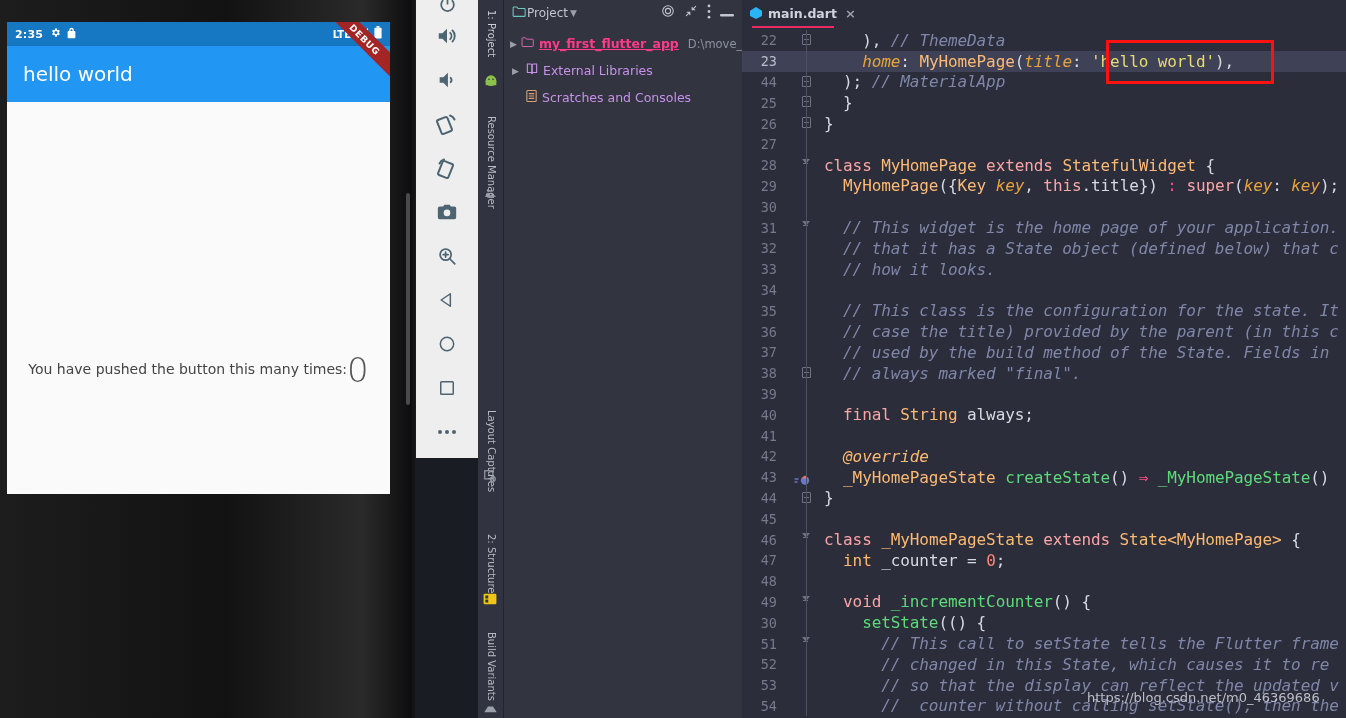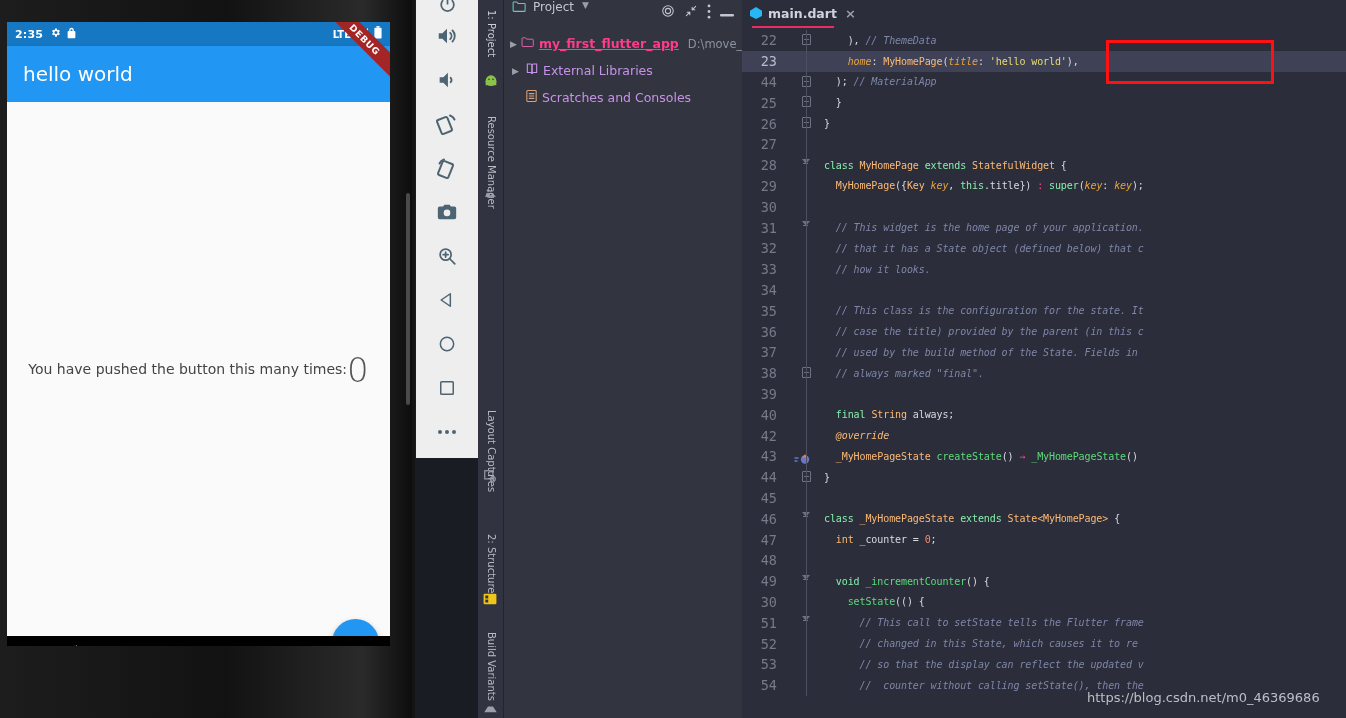--- a/index.html
+++ b/index.html
@@ -11,21 +11,21 @@
   }
   #root { position: relative; width: 1346px; height: 718px; }
 
   
   .emu-wrap { position: absolute; left: 0; top: 0; width: 415px; height: 718px; background: #141414; }
   .emu-bezel {
     position: absolute; left: 0; top: 0; width: 412px; height: 718px;
     background: linear-gradient(90deg,#1d1d1d 0%, #121212 55%, #2a2a2a 88%, #0d0d0d 100%);
   }
   .phone-screen {
-    position: absolute; left: 7px; top: 22px; width: 383px; height: 624px;
+    position: absolute; left: 7px; top: 22px; width: 383px; height: 472px;
     background: #fafafa; overflow: hidden;
   }
   .sysbar {
     position: absolute; left: 0; top: 0; width: 383px; height: 24px;
     background: #1678c2; color: #fff;
     display: flex; align-items: center; padding: 0 8px;
     font-size: 11px; font-weight: bold;
   }
   .sysbar .time { margin-right: 7px; letter-spacing: .2px; }
   .sysbar .sys-icon { margin-right: 6px; display: inline-block; }
@@ -107,22 +107,22 @@
     white-space: nowrap; padding-top: 6px;
   }
   .tw-tab.active { color: #c8cdd6; }
   .tw-icon { position: absolute; left: 5px; width: 16px; height: 16px; }
 
   .proj-panel {
     position: absolute; left: 26px; top: 0; width: 238px; height: 718px;
     background: #32343f;
   }
   .proj-header {
-    height: 25px; display: flex; padding-left: 8px;
-    color: #c2c6ce; font-size: 12px; gap: 6px;
+    height: 25px; display: flex; align-items: center; padding-left: 8px;
+    color: #c2c6ce; font-size: 12px; 
     background: #32343f;
   }
   .proj-header .title { margin-right: 2px; }
   .hdr-icons { margin-left: auto; display: flex; align-items: center; gap: 9px; padding-right: 8px; }
   .proj-tree { padding-top: 5px; font-size: 12.5px; }
   .tree-row { display: flex; align-items: center; height: 27px; padding-left: 6px; gap: 4px; white-space: nowrap; overflow: hidden; }
   .arrow { width: 11px; color: #9aa0aa; font-size: 9px; display:flex; align-items:center; justify-content:center; }
   .arrow.blank { visibility: hidden; }
   .node-label { color: #c792ea; }
   .node-label.project { color: #ff3b8a; font-weight: bold; text-decoration: underline; }
@@ -156,25 +156,25 @@
     border: 1px solid #6d7180;
     border-radius: 1px 1px 0 0;
   }
   .fold::after { content:''; position:absolute; left:1px; top:4px; width:5px; height:1px; background:#6d7180; }
   .fold.tri { border: none; }
   .fold.tri::before { content:''; position:absolute; left:0; top:0; width:0;height:0;
     border-left:4.5px solid transparent;border-right:4.5px solid transparent;border-top:5px solid #6d7180; }
   .gut-line { position:absolute; left:24px; top:0; width:1px; height:20.8px; background:#4c5060; }
   .ovr-icon { position:absolute; left:12px; top:4px; width:17px; height:12px; }
   .ctext {
-    font-family: "DejaVu Sans Mono", monospace; font-size: 10px;
+    font-family: "DejaVu Sans Mono", monospace; font-size: 16px;
     white-space: pre; color: #c5cad6; z-index: 1; position: relative;
     letter-spacing: -0.1px;
   }
-  .k  { color: #86efac; }           
+  .k  { color: #fca5a5; }           
   .ty { color: #fdba74; }           
   .fn { color: #5ddb7a; }           
   .st { color: #e6db74; }           
   .cm { color: #7f86a8; font-style: italic; }  
   .pa { color: #e8a33d; font-style: italic; text-align: right; }  
   .nm { color: #d7dae0; }           
   .num{ color: #f78c6c; }
   .op { color: #ff4b82; }
 
   .hl-box {
@@ -612,20 +612,27 @@
               <span class="ctext"></span>
             </div>
             <div class="crow">
               <span class="ln">40</span>
               <span class="gut">
                 <span class="gut-line"></span>
               </span>
               <span class="ctext">  <span class="k">final</span> <span class="ty">String</span> <span class="nm">always;</span></span>
             </div>
             <div class="crow">
+              <span class="ln">41</span>
+              <span class="gut">
+                <span class="gut-line"></span>
+              </span>
+              <span class="ctext"></span>
+            </div>
+            <div class="crow">
               <span class="ln">42</span>
               <span class="gut">
                 <span class="gut-line"></span>
               </span>
               <span class="ctext">  <span class="ty" style="font-style:italic">@override</span></span>
             </div>
             <div class="crow">
               <span class="ln">43</span>
               <span class="gut">
                 <span class="ovr-icon"><svg width="17" height="12" viewBox="0 0 17 12">

